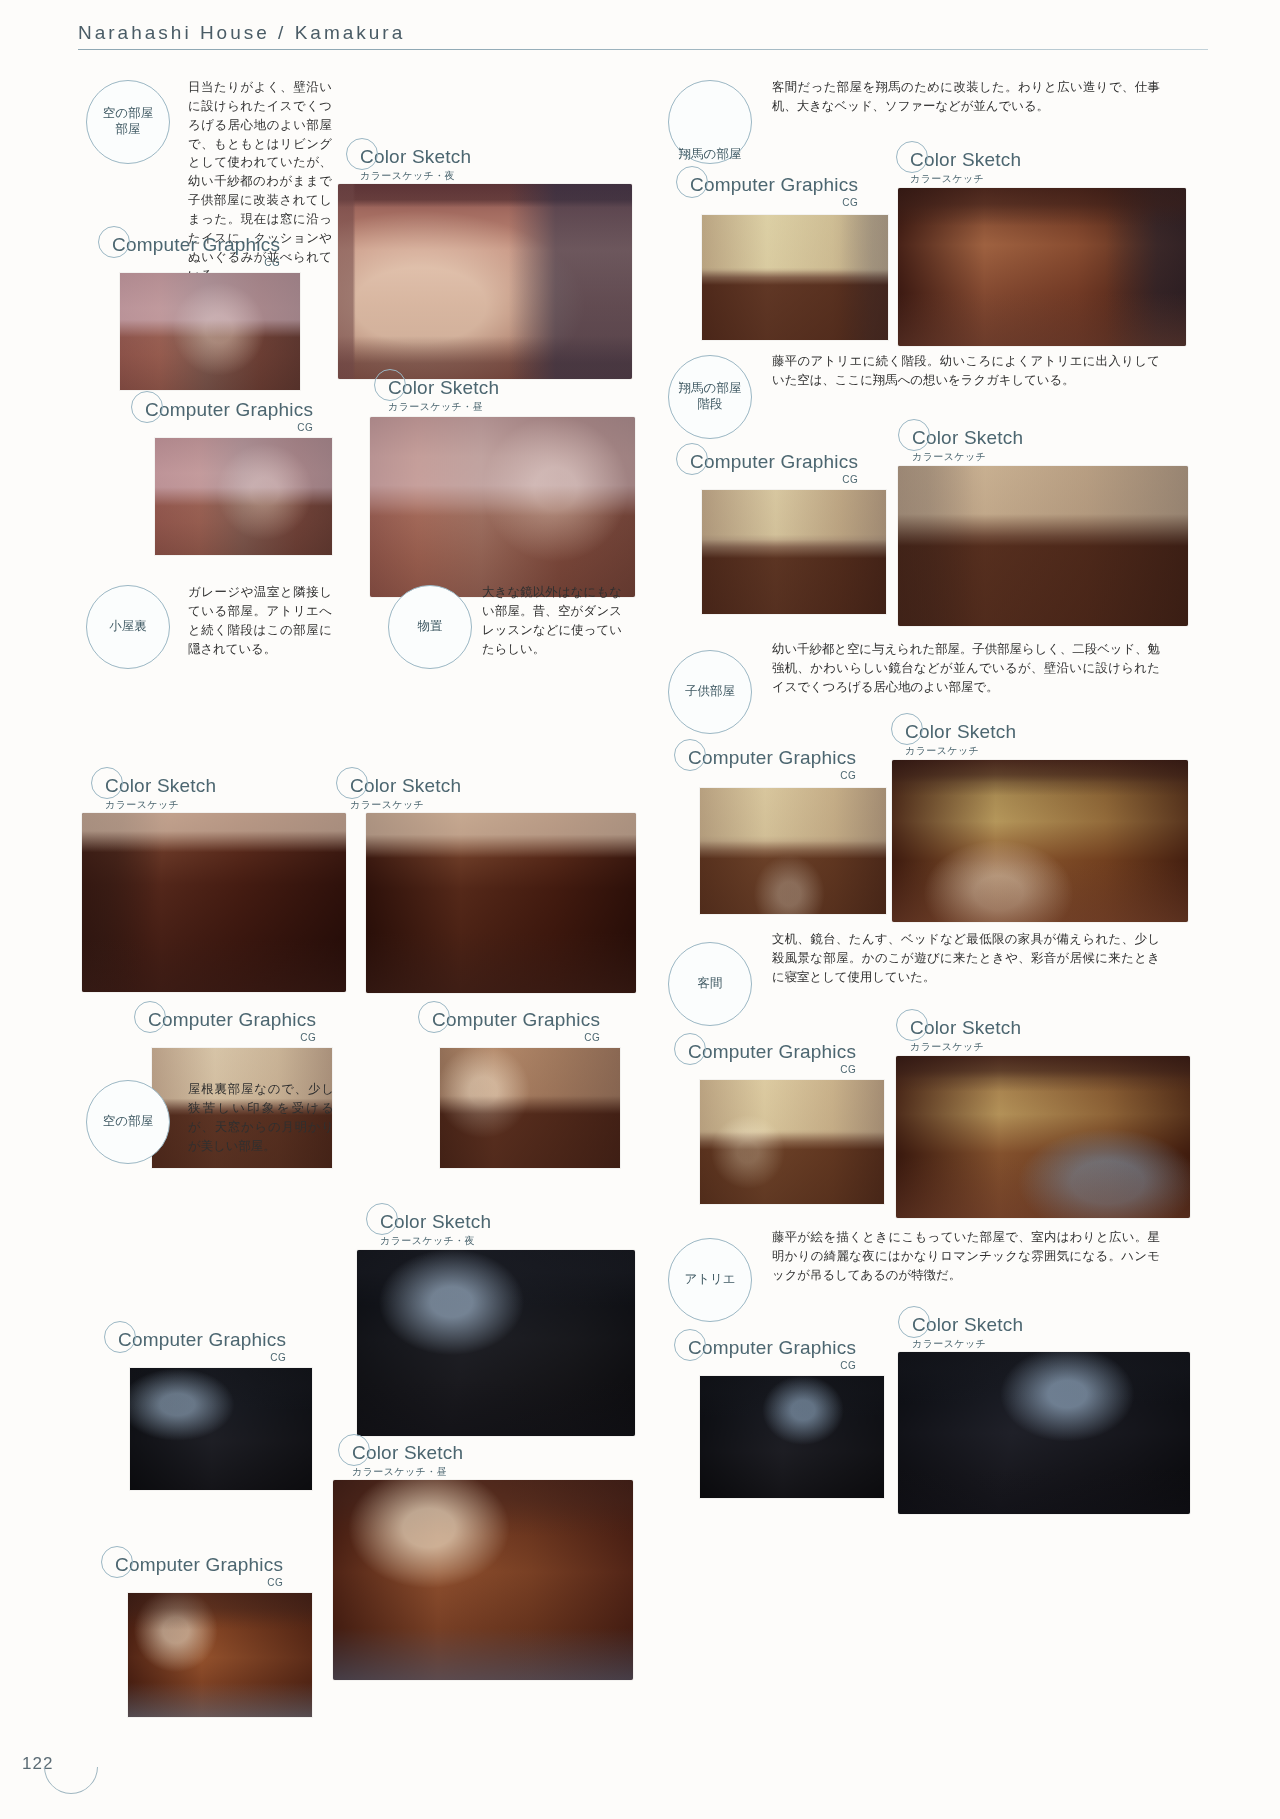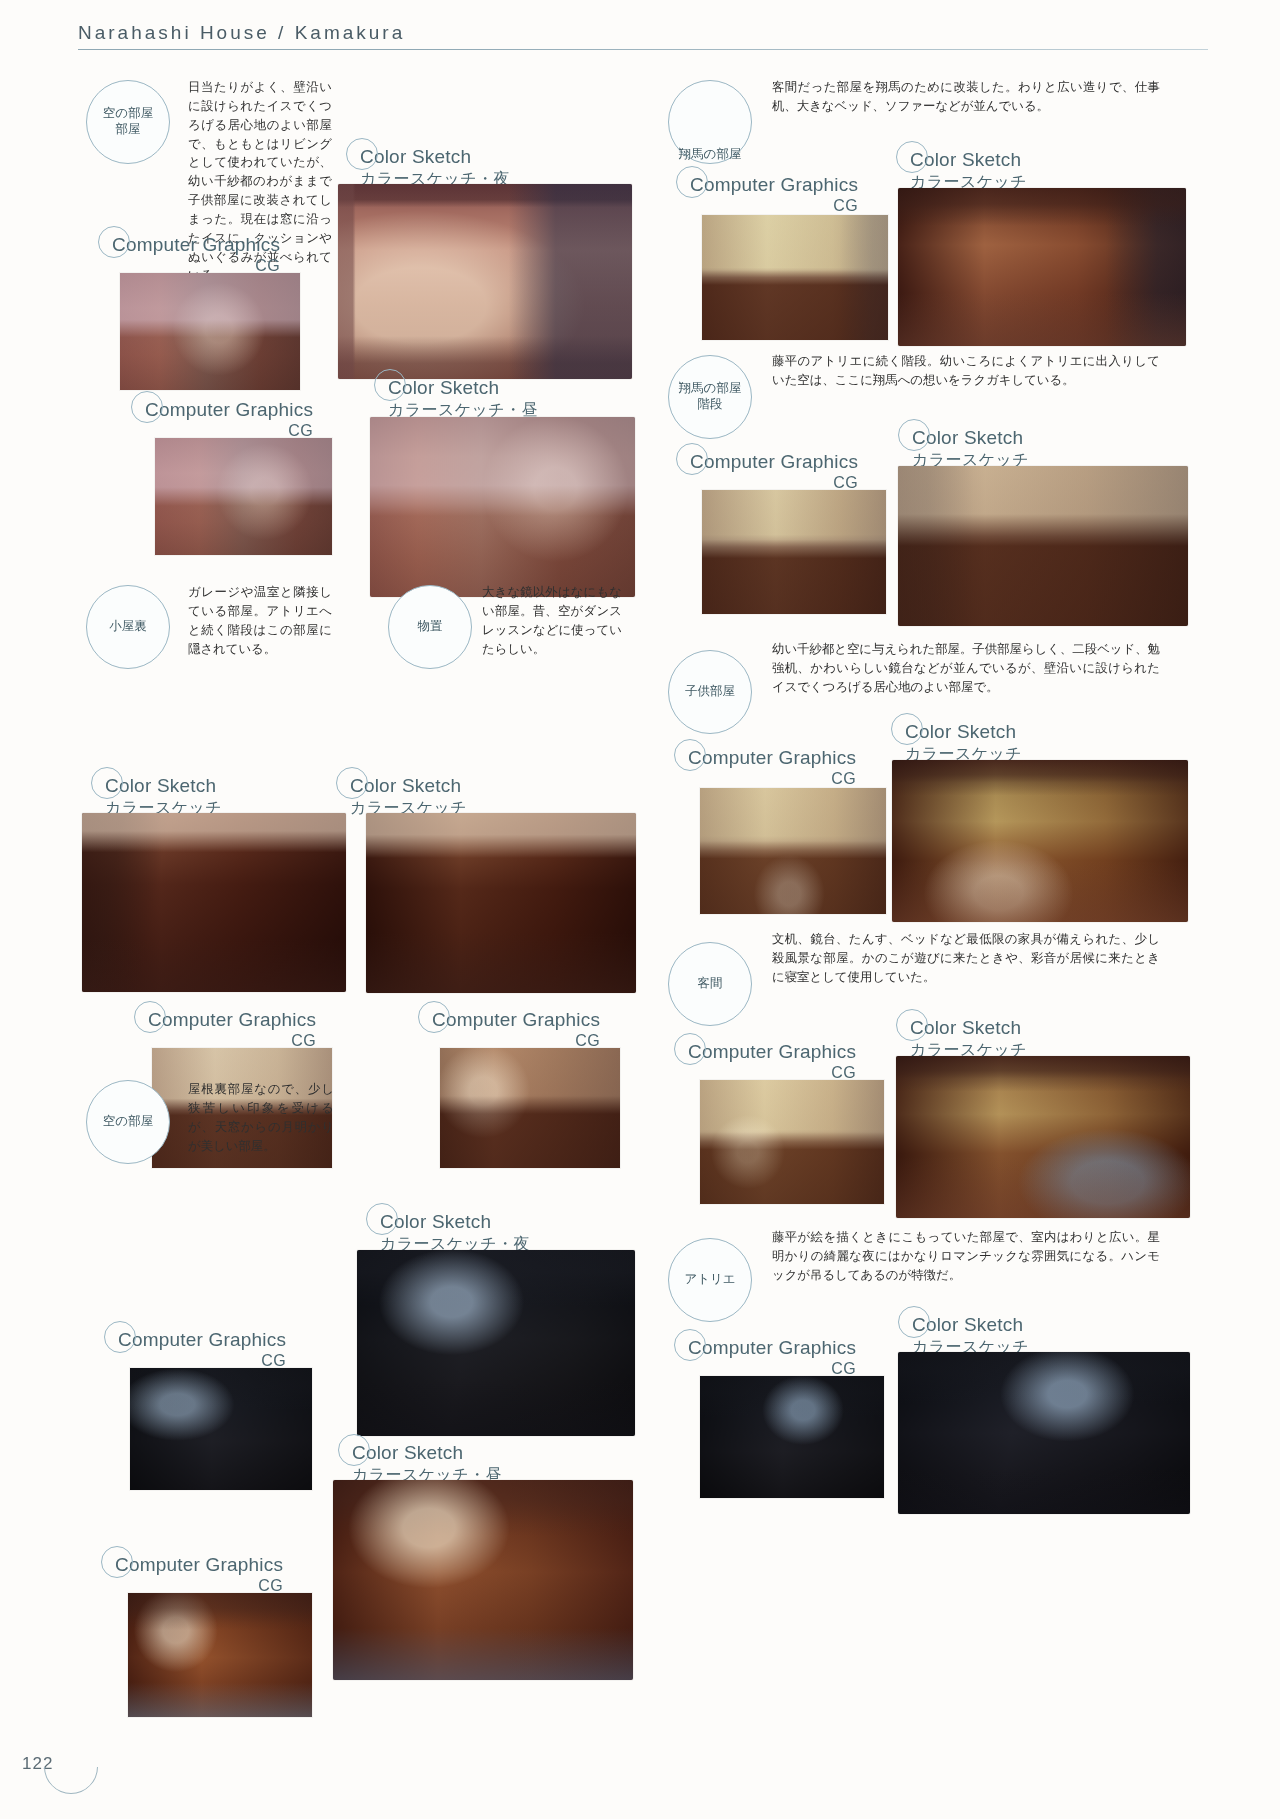--- a/index.html
+++ b/index.html
@@ -102,21 +102,21 @@
   .cap .cap-main {
     font-size: 19px;
     color: #4c6670;
     font-family: "Liberation Sans", sans-serif;
     letter-spacing: 0.2px;
     display: block;
     line-height: 1;
   }
   .cap .cap-sub {
     display: block;
-    font-size: 16px;
+    font-size: 10px;
     color: #4c6670;
     margin-top: 3px;
     letter-spacing: 0.4px;
   }
   .cap .cap-sub.right { text-align: right; }
   .cap-arc {
     position: absolute;
     left: -14px;
     top: -9px;
     width: 30px;

